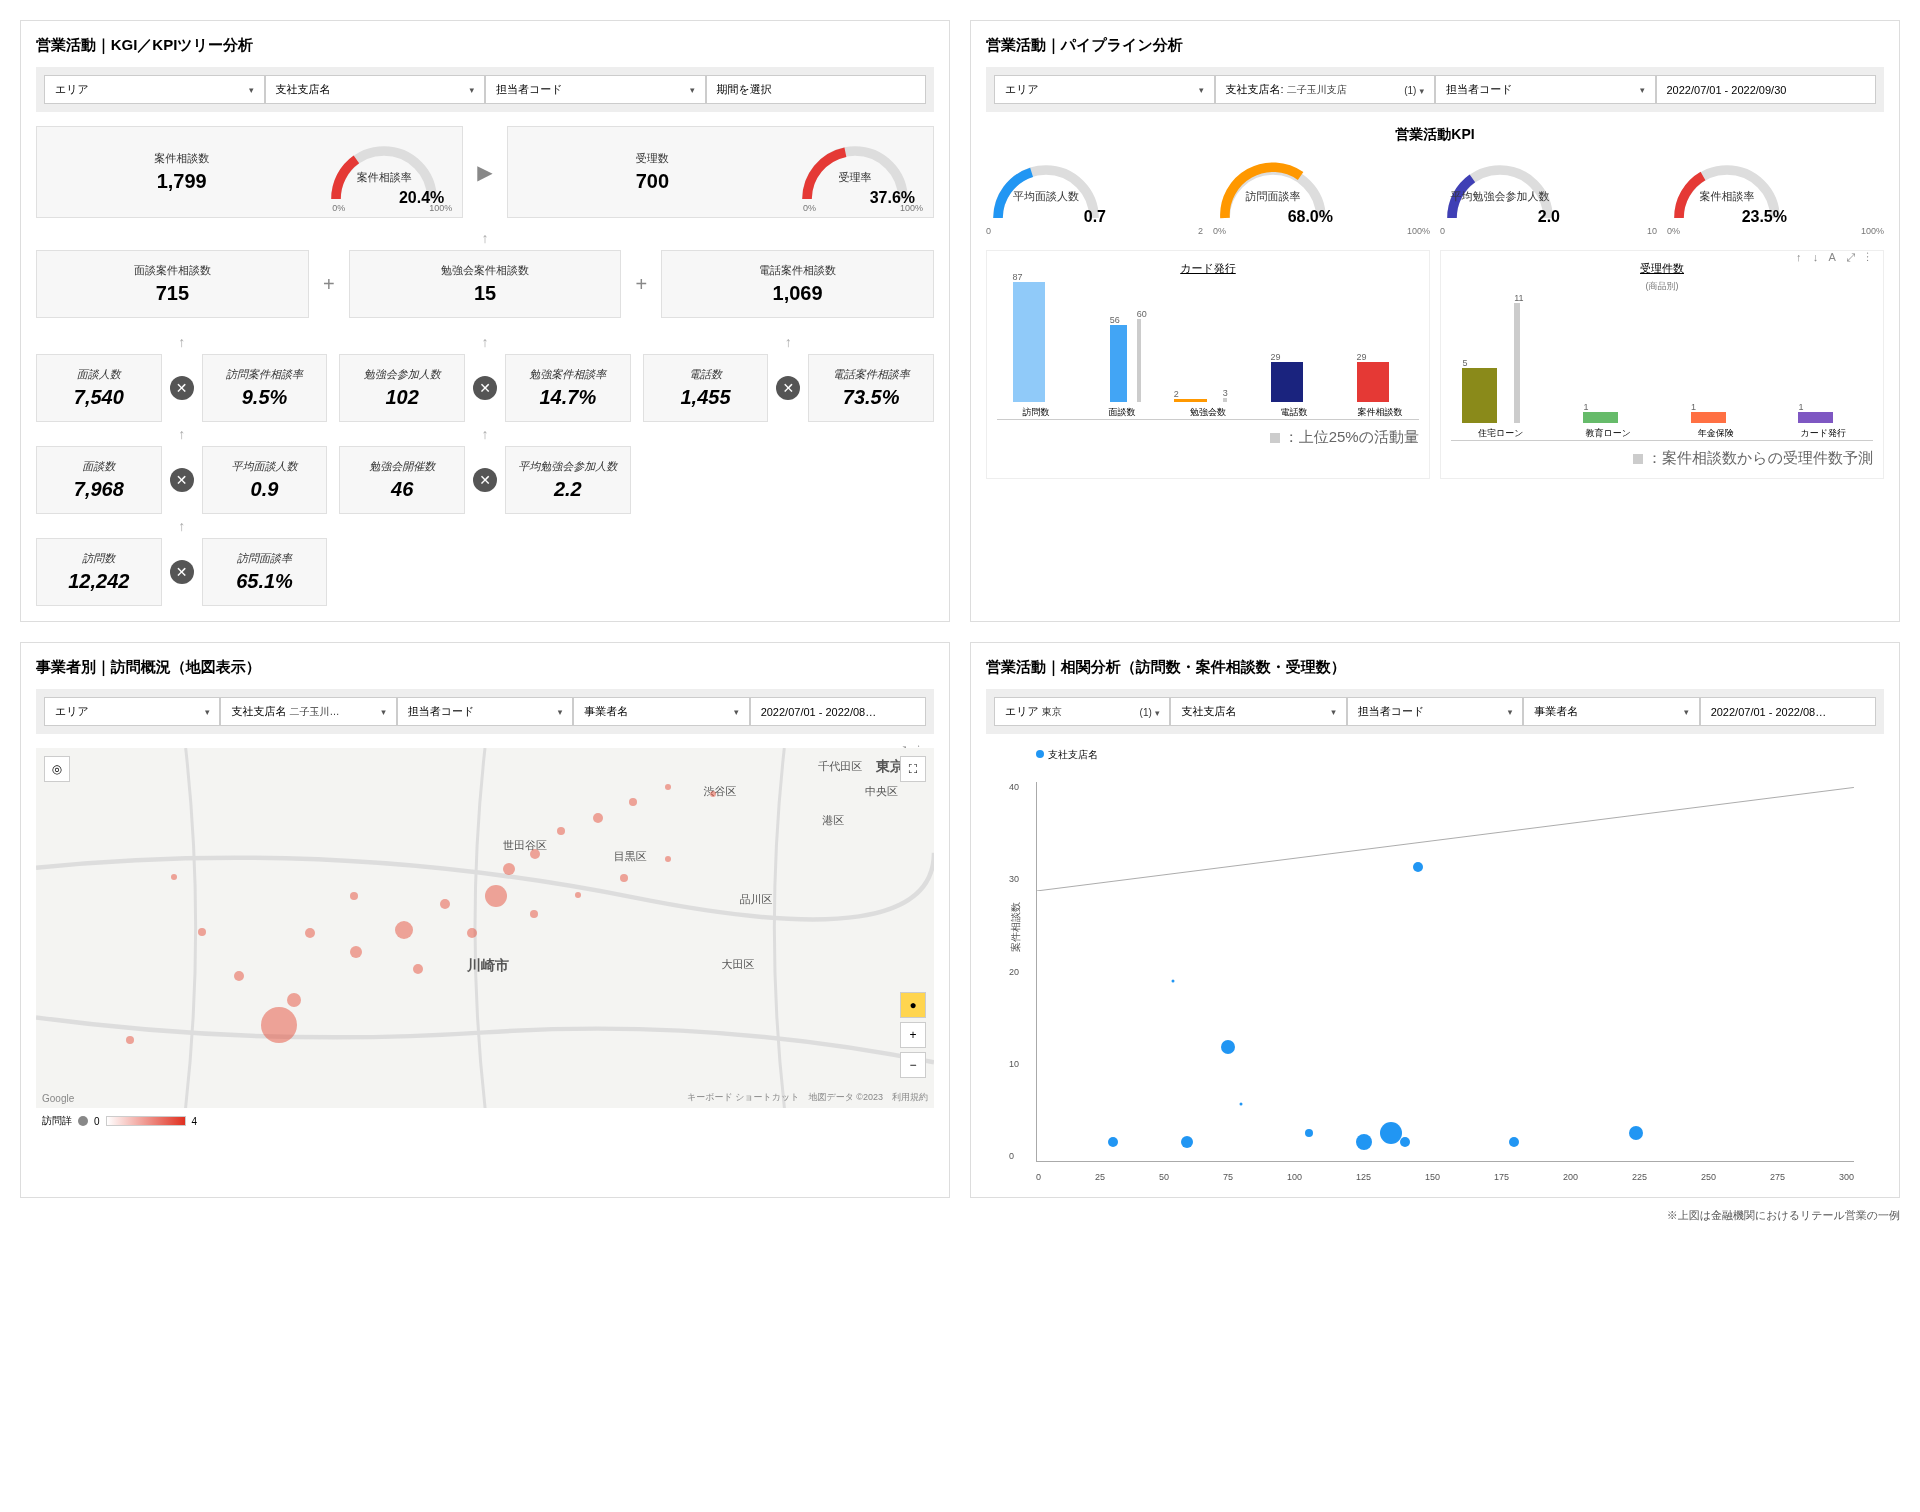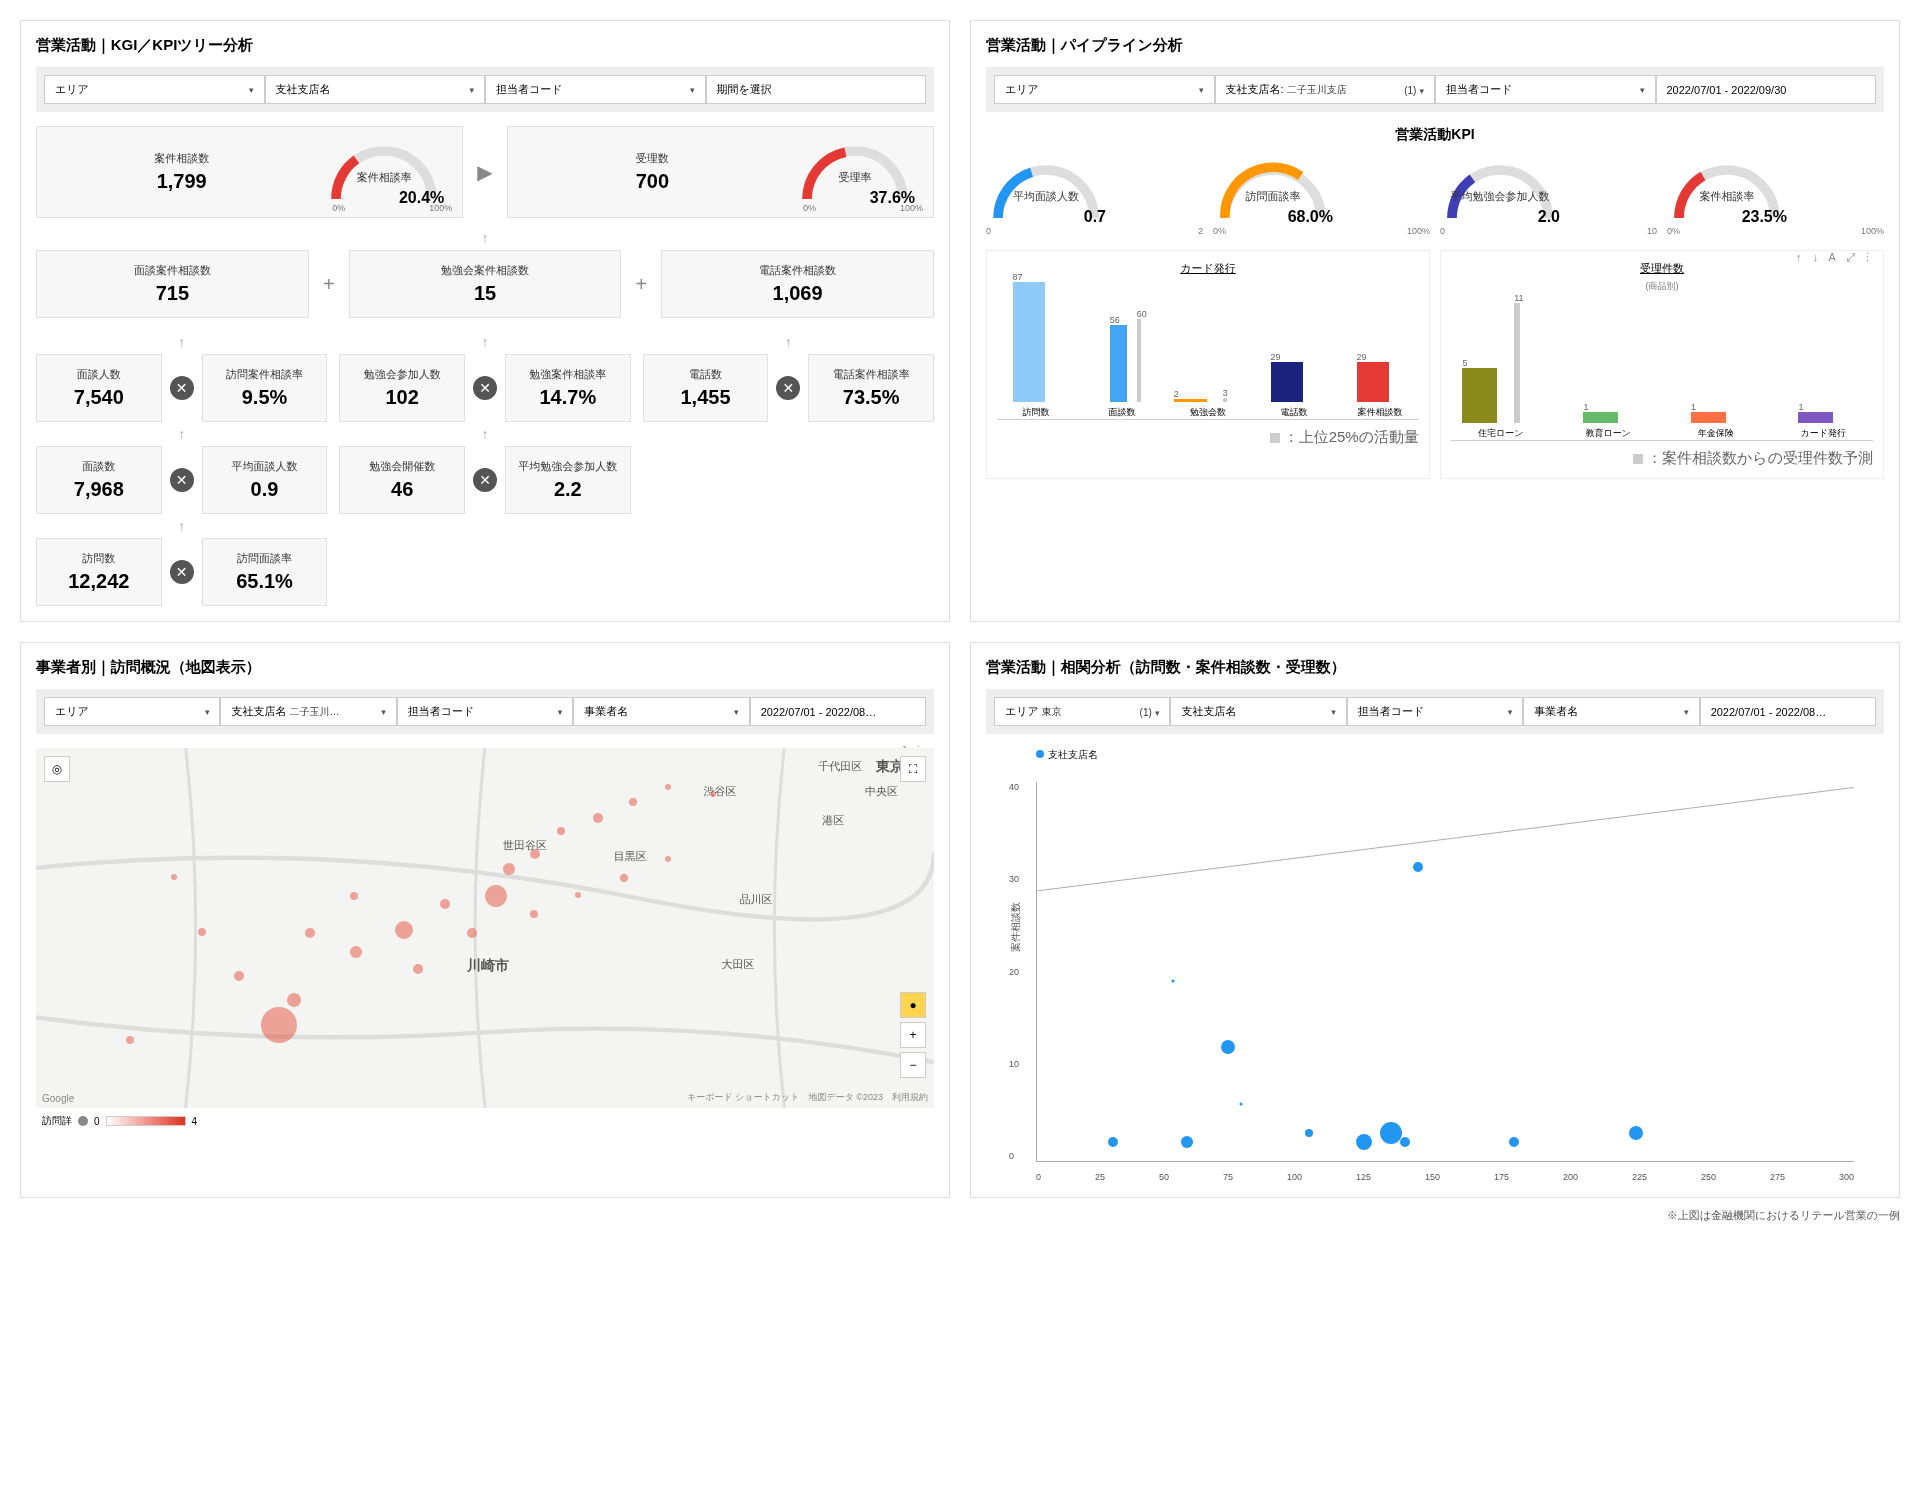--- a/index.html
+++ b/index.html
@@ -55,21 +55,21 @@
 .scatter-legend { font-size: 10px; margin: 0 0 6px 50px; }
 .scatter-legend .sw2 { display: inline-block; width: 8px; height: 8px; background: #2196f3; border-radius: 50%; margin-right: 4px; }
 .toolbar-icons { position: absolute; right: 10px; top: 0; font-size: 11px; color: #888; letter-spacing: 4px; }
 .footnote { text-align: right; font-size: 11px; color: #555; margin-top: 10px; }
 .top-kpi { display: flex; gap: 8px; background: #f7f7f7; border: 1px solid #e0e0e0; padding: 10px; align-items: center; }
 .top-kpi .num { flex: 1; text-align: center; }
 .up-arrow { text-align: center; color: #aaa; font-size: 14px; margin: 4px 0; }
 .cols3 { display: flex; gap: 12px; }
 .cols3 > div { flex: 1; }
 .pair { display: flex; gap: 8px; align-items: center; }
-.pair .kpi-card { flex: 1; }
+.pair .kpi-card { flex: 1; font-style: italic; }
 </style>
 </head>
 <body>
 
 <div class="grid">
 
 <div class="panel">
   <div class="panel-title">営業活動｜KGI／KPIツリー分析</div>
   <div class="filters">
     <div class="filter">

